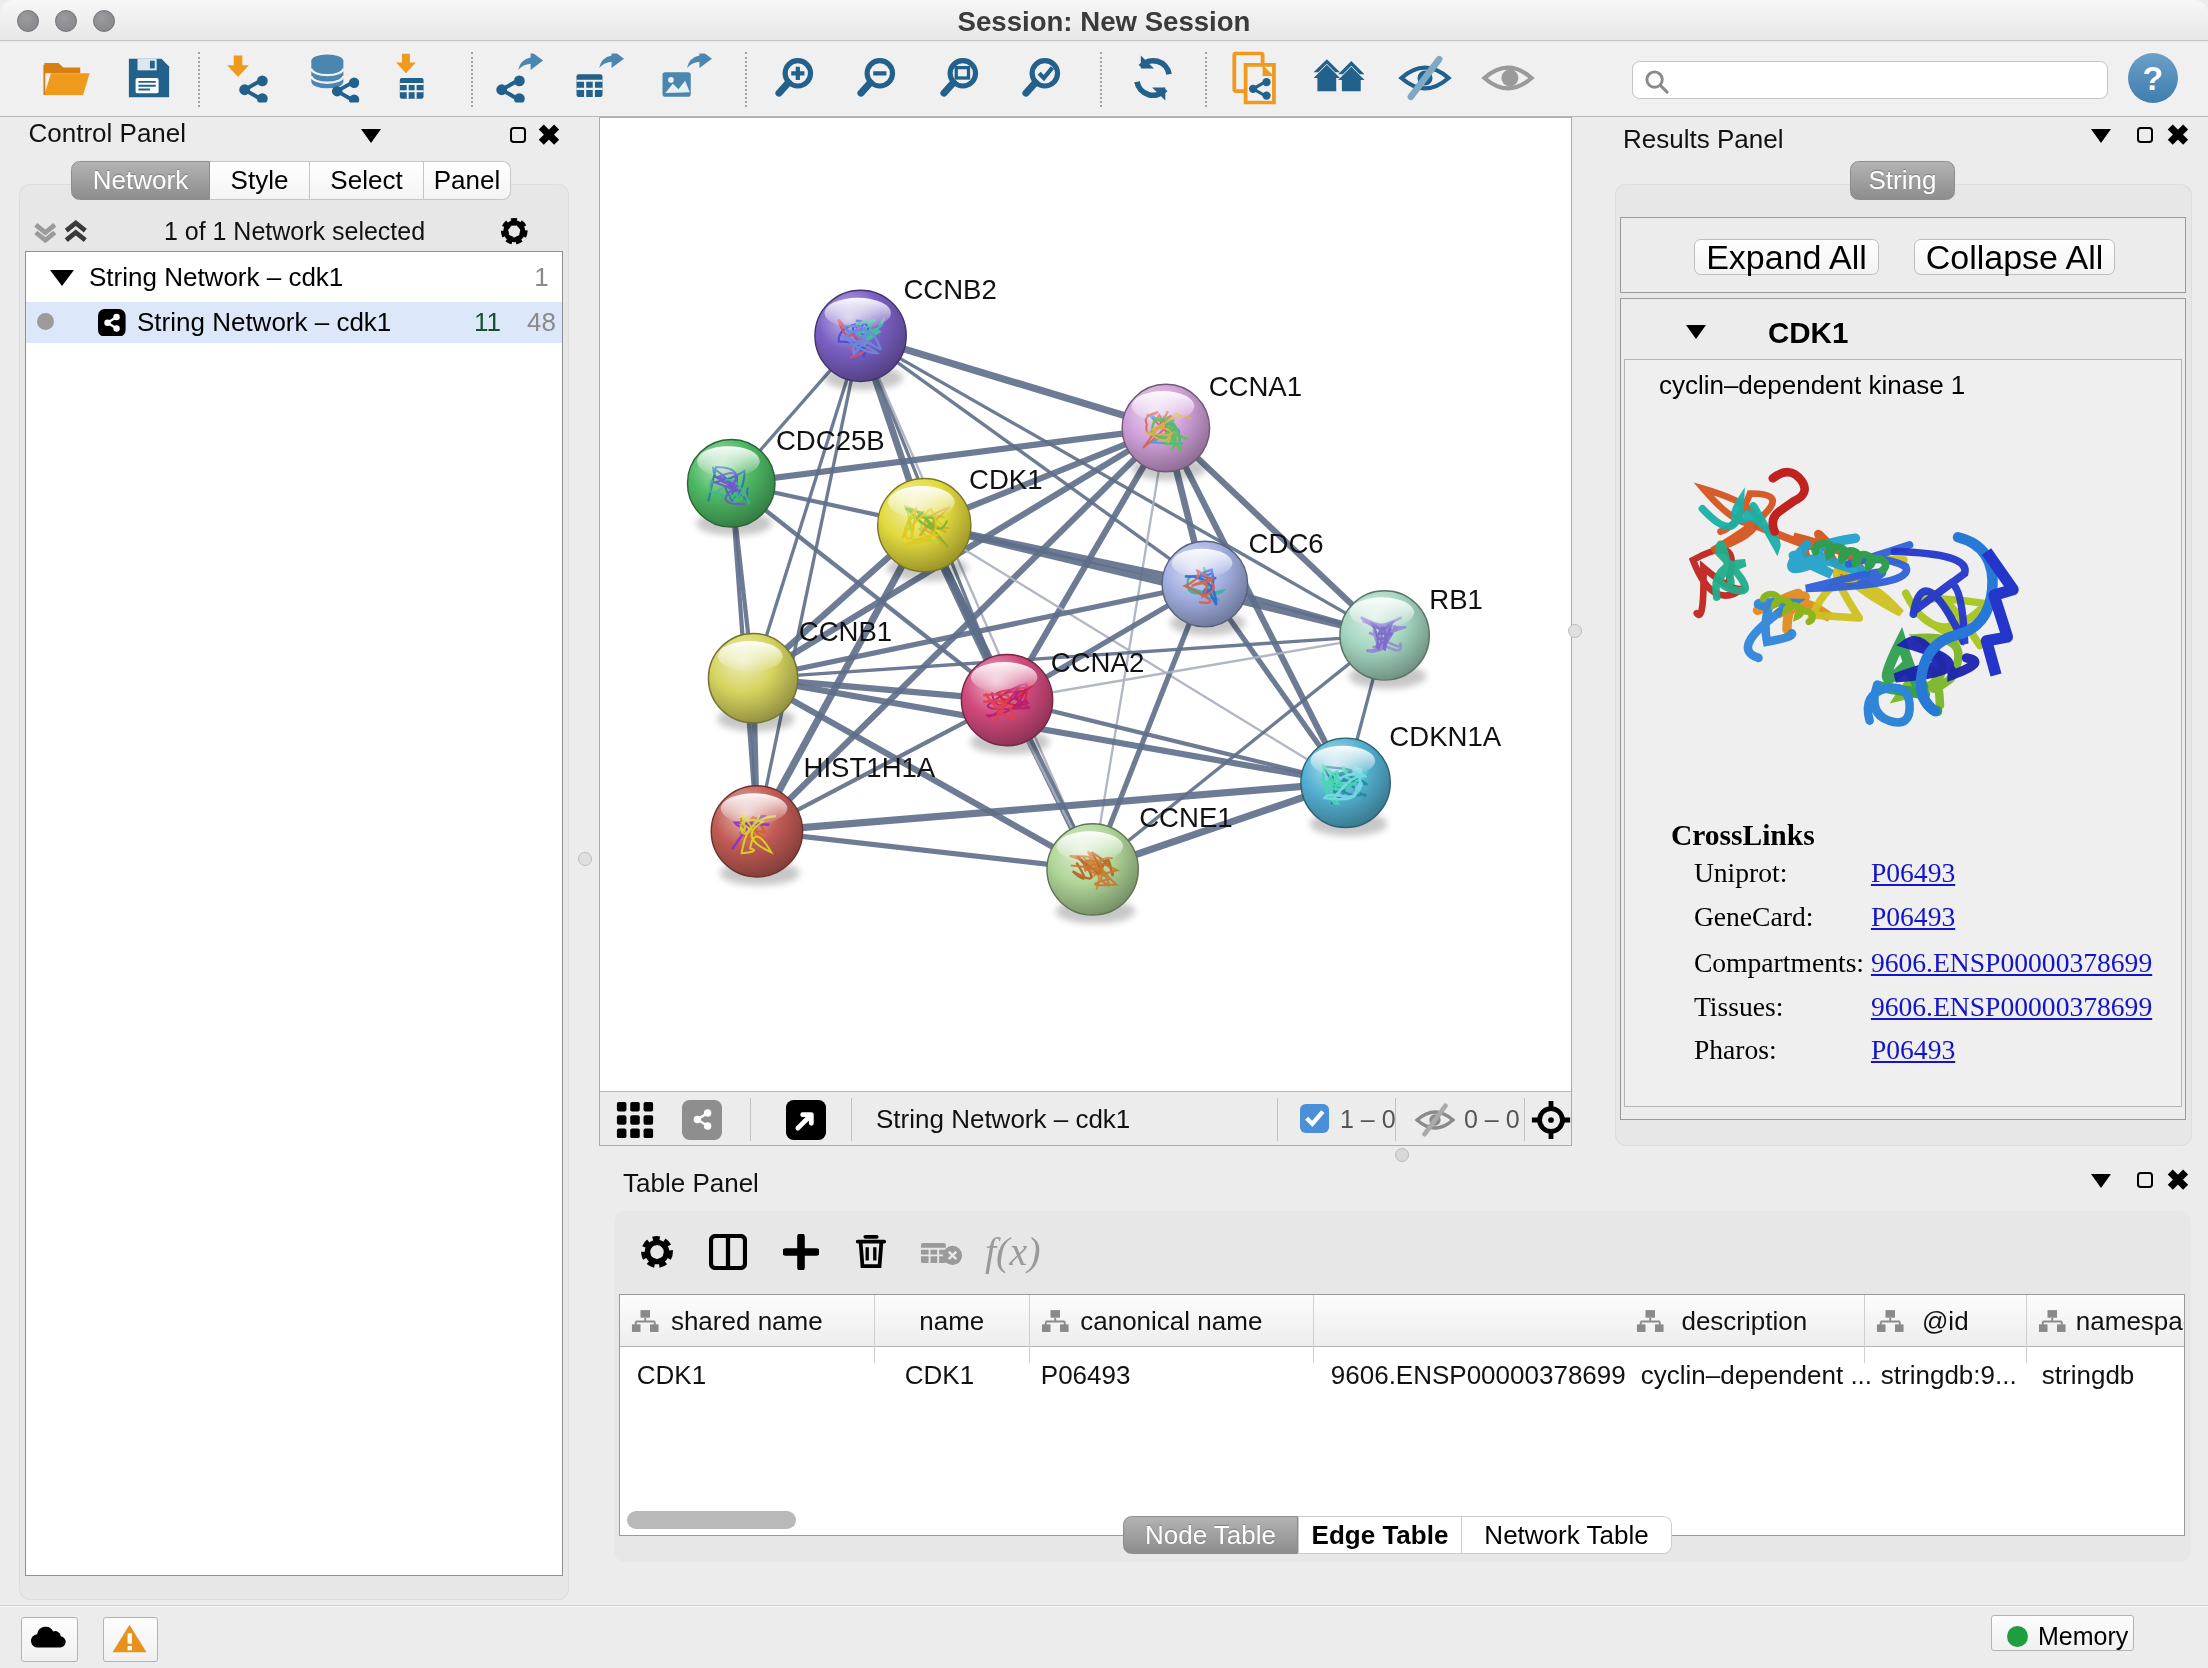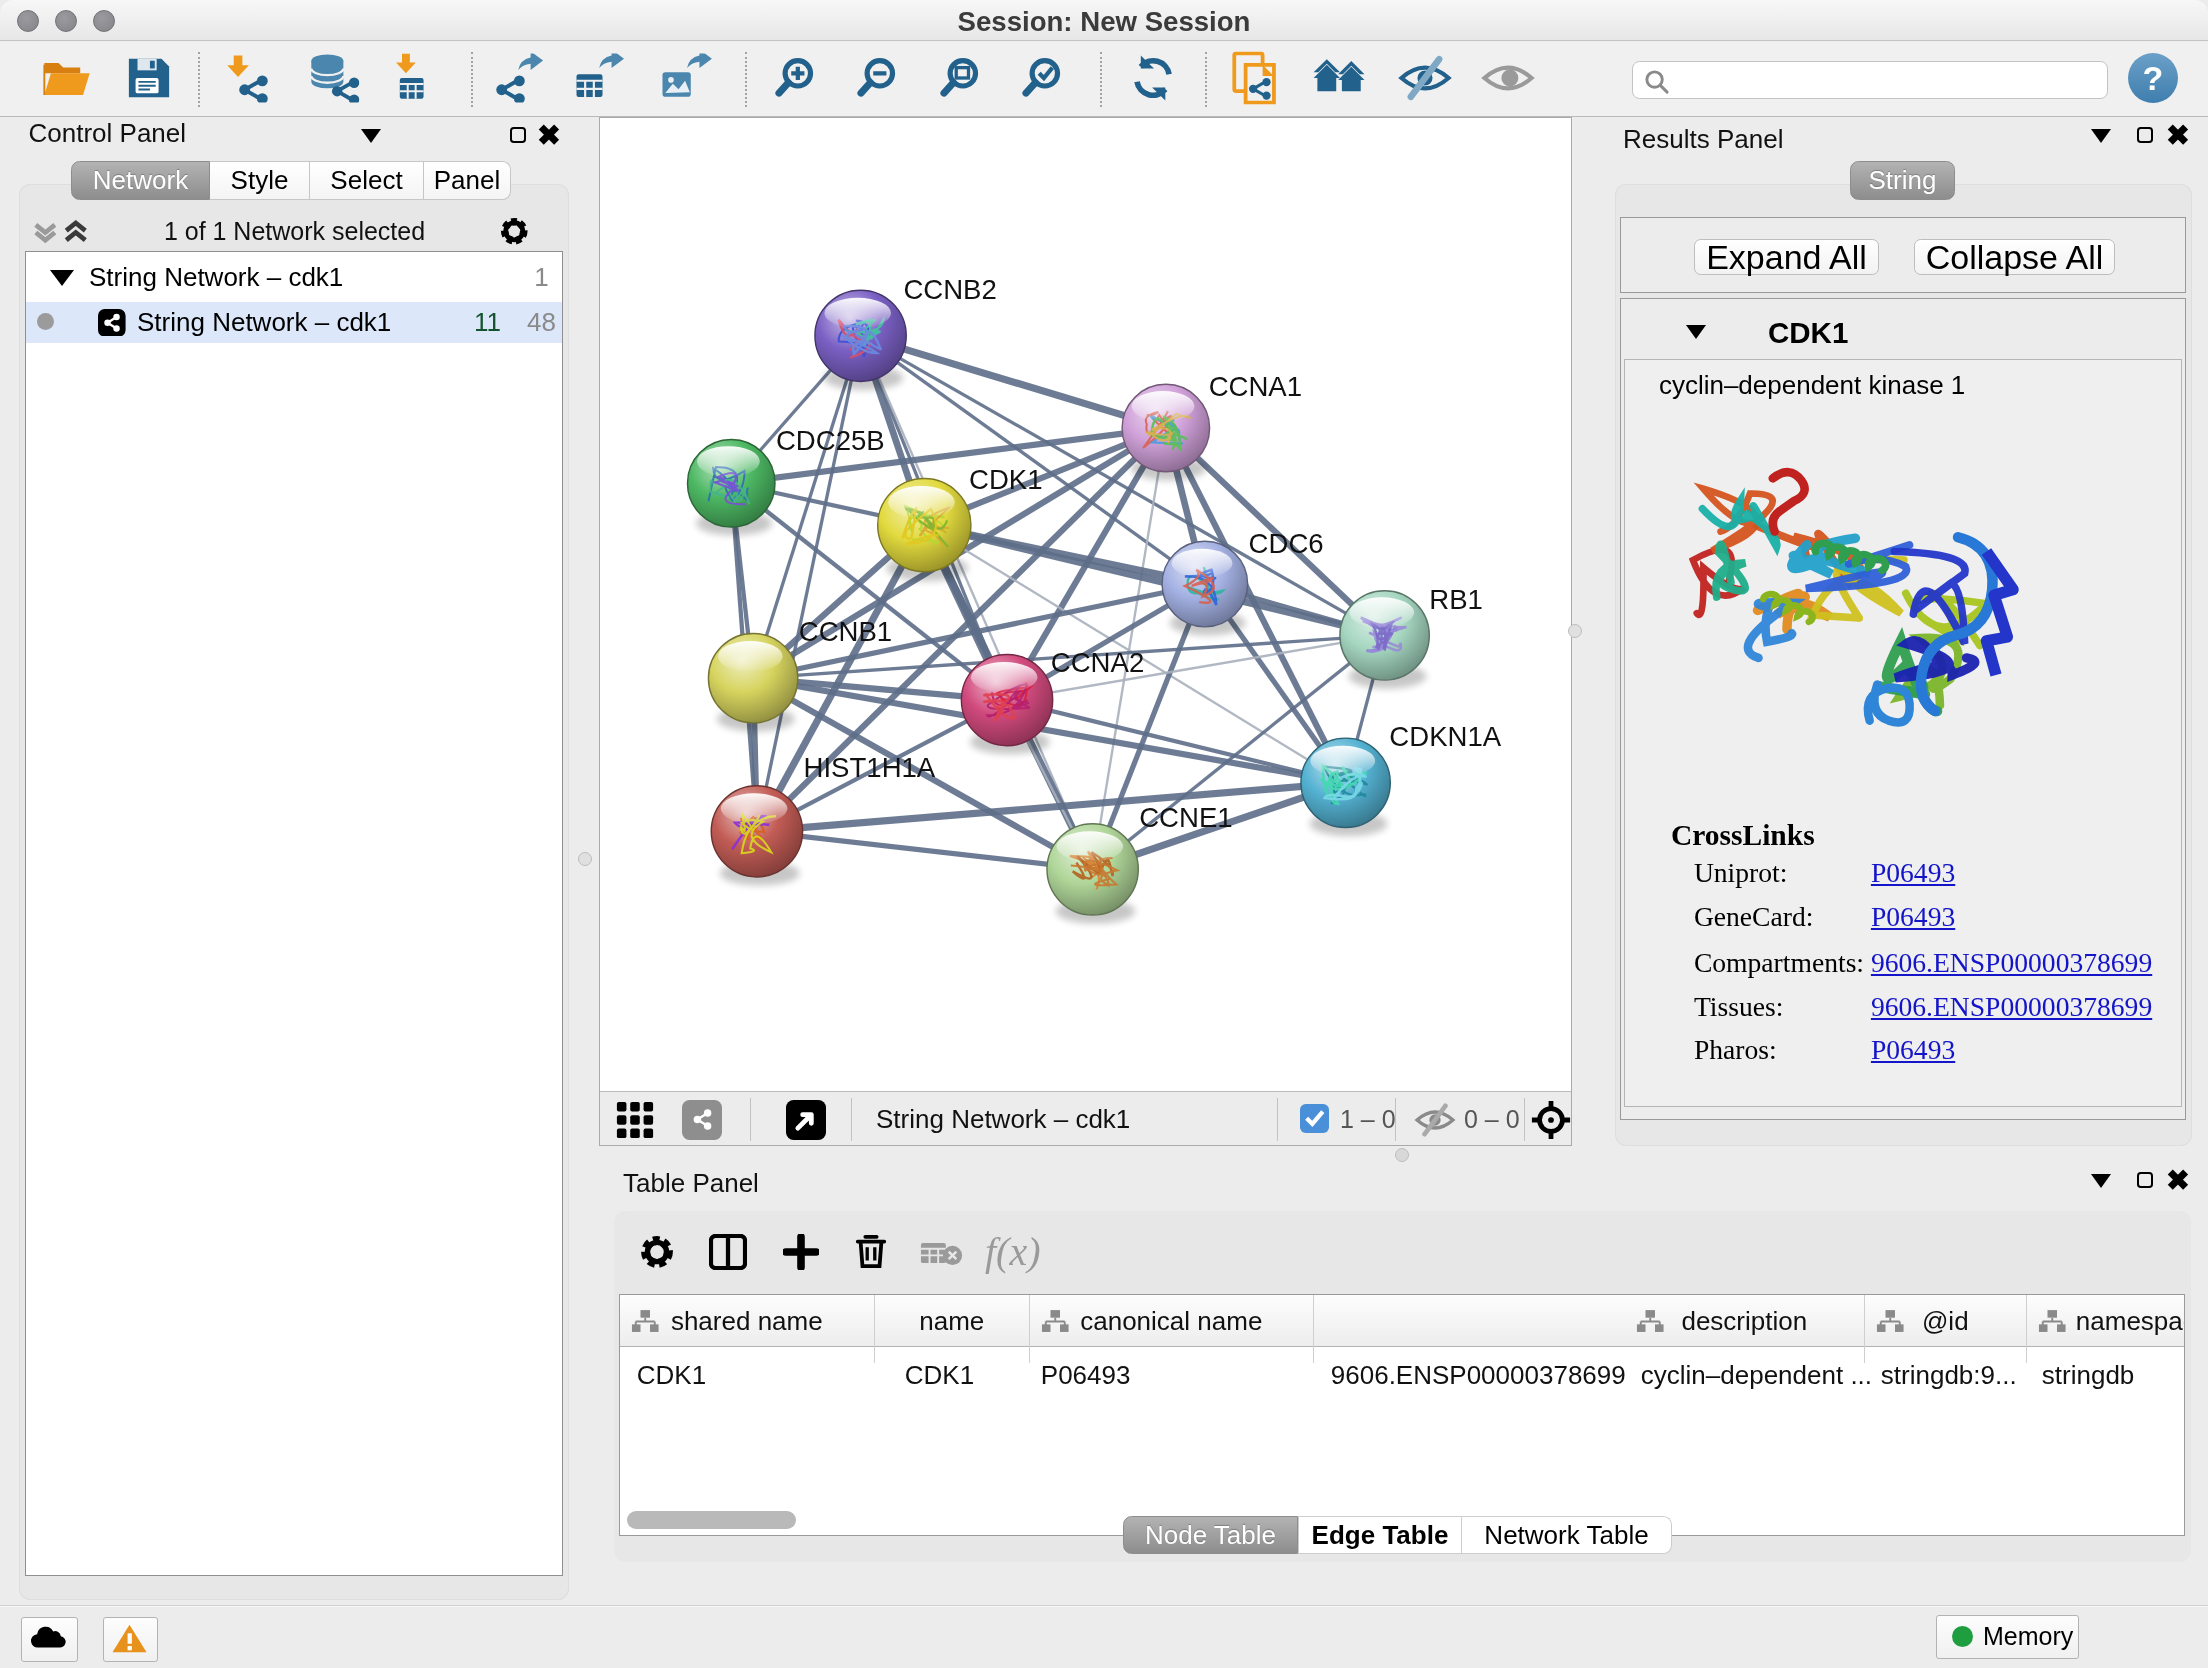--- a/index.html
+++ b/index.html
@@ -712,20 +712,20 @@
           <path d="M17 31 a7 7 0 0 1 -1 -14 a9 9 0 0 1 17 -3 a6 6 0 0 1 8 5 a6 6 0 0 1 -2 12 z" fill="#000"></path>
         </svg>
   </div>
   <div class="sbtn" style="left:103px; top:11.4px; width:55px; height:45px;">
     <svg width="51" height="41" viewBox="0 0 54 43">
       <path d="M27 7 L45 36 L9 36 Z" fill="#e8921e"></path>
       <rect x="25" y="16" width="4.5" height="11" fill="#fff"></rect>
           <rect x="25" y="29.5" width="4.5" height="4.5" fill="#fff"></rect>
     </svg>
   </div>
-  <div class="sbtn" style="left:1936px; top:8.6px; width:143px; height:44px;">
+  <div class="sbtn" style="left:1991px; top:8.6px; width:143px; height:36px;">
     <span style="position:absolute; left:15px; top:10.5px; width:21px; height:21px; border-radius:50%; background:#1e9e3e;"></span>
     <span style="position:absolute; left:46px; top:6.7px; font-size:25px;">Memory</span>
   </div>
 </div>
 
 </div>
 
 
 </body></html>

